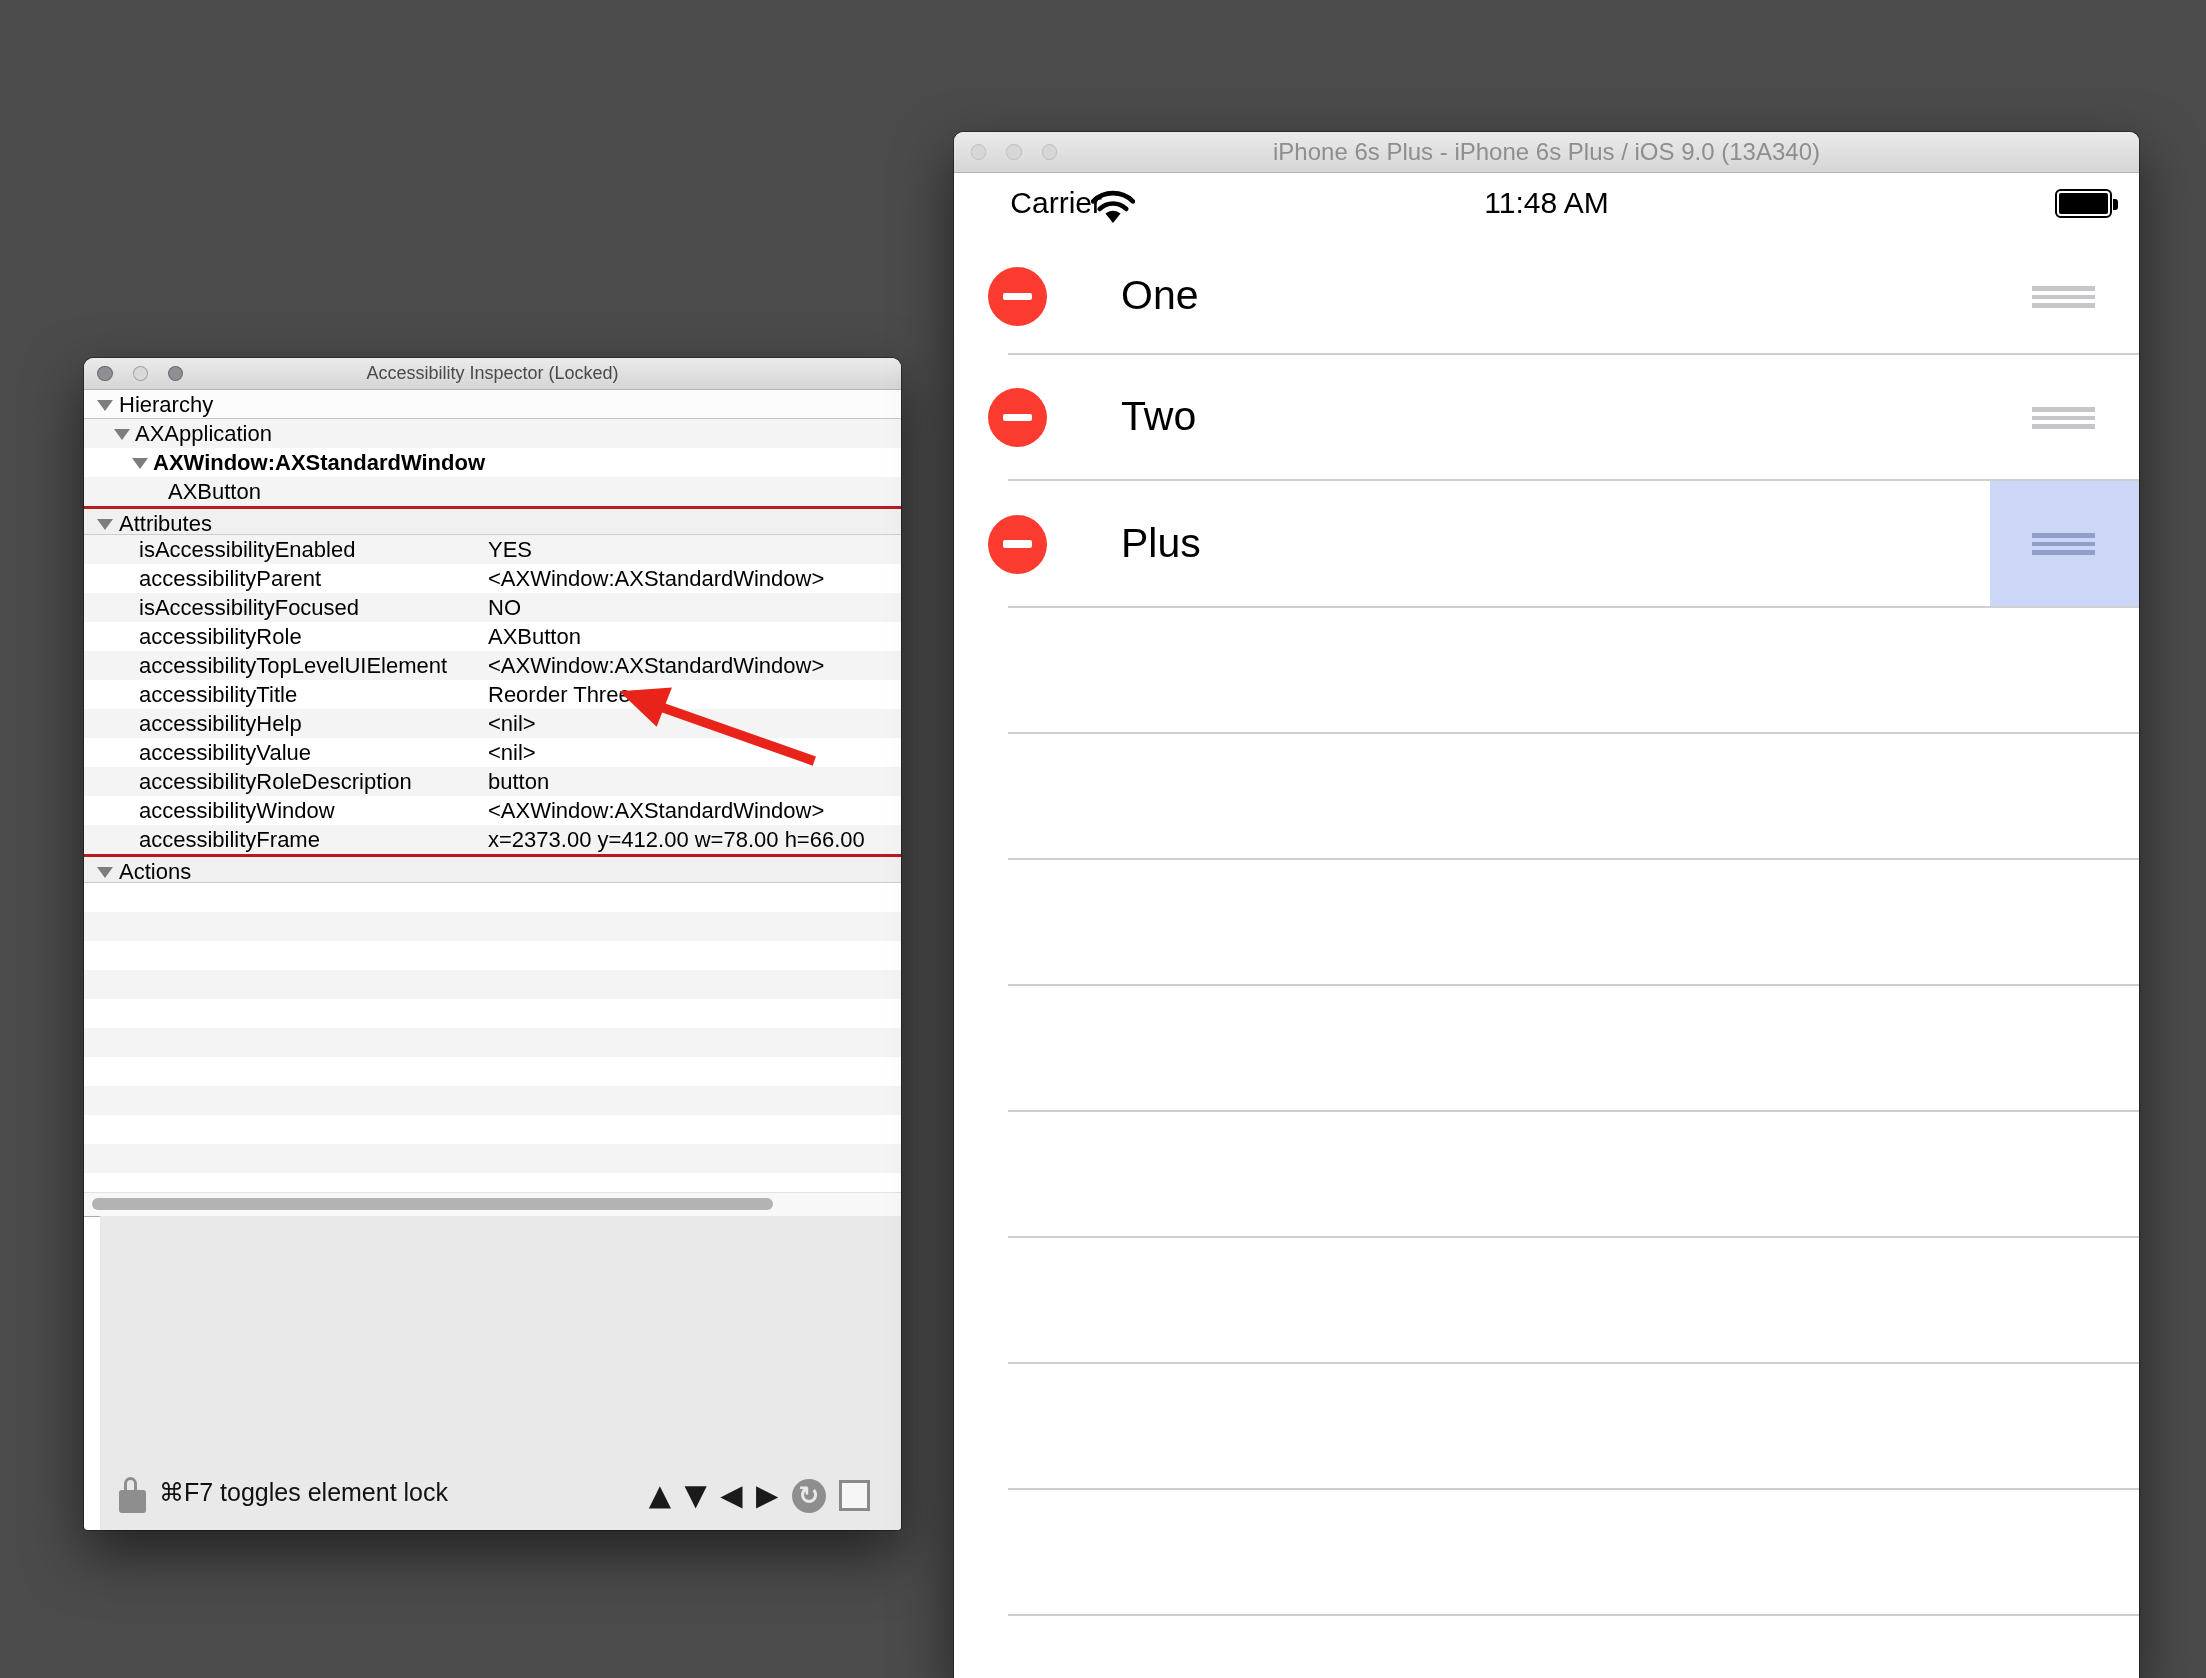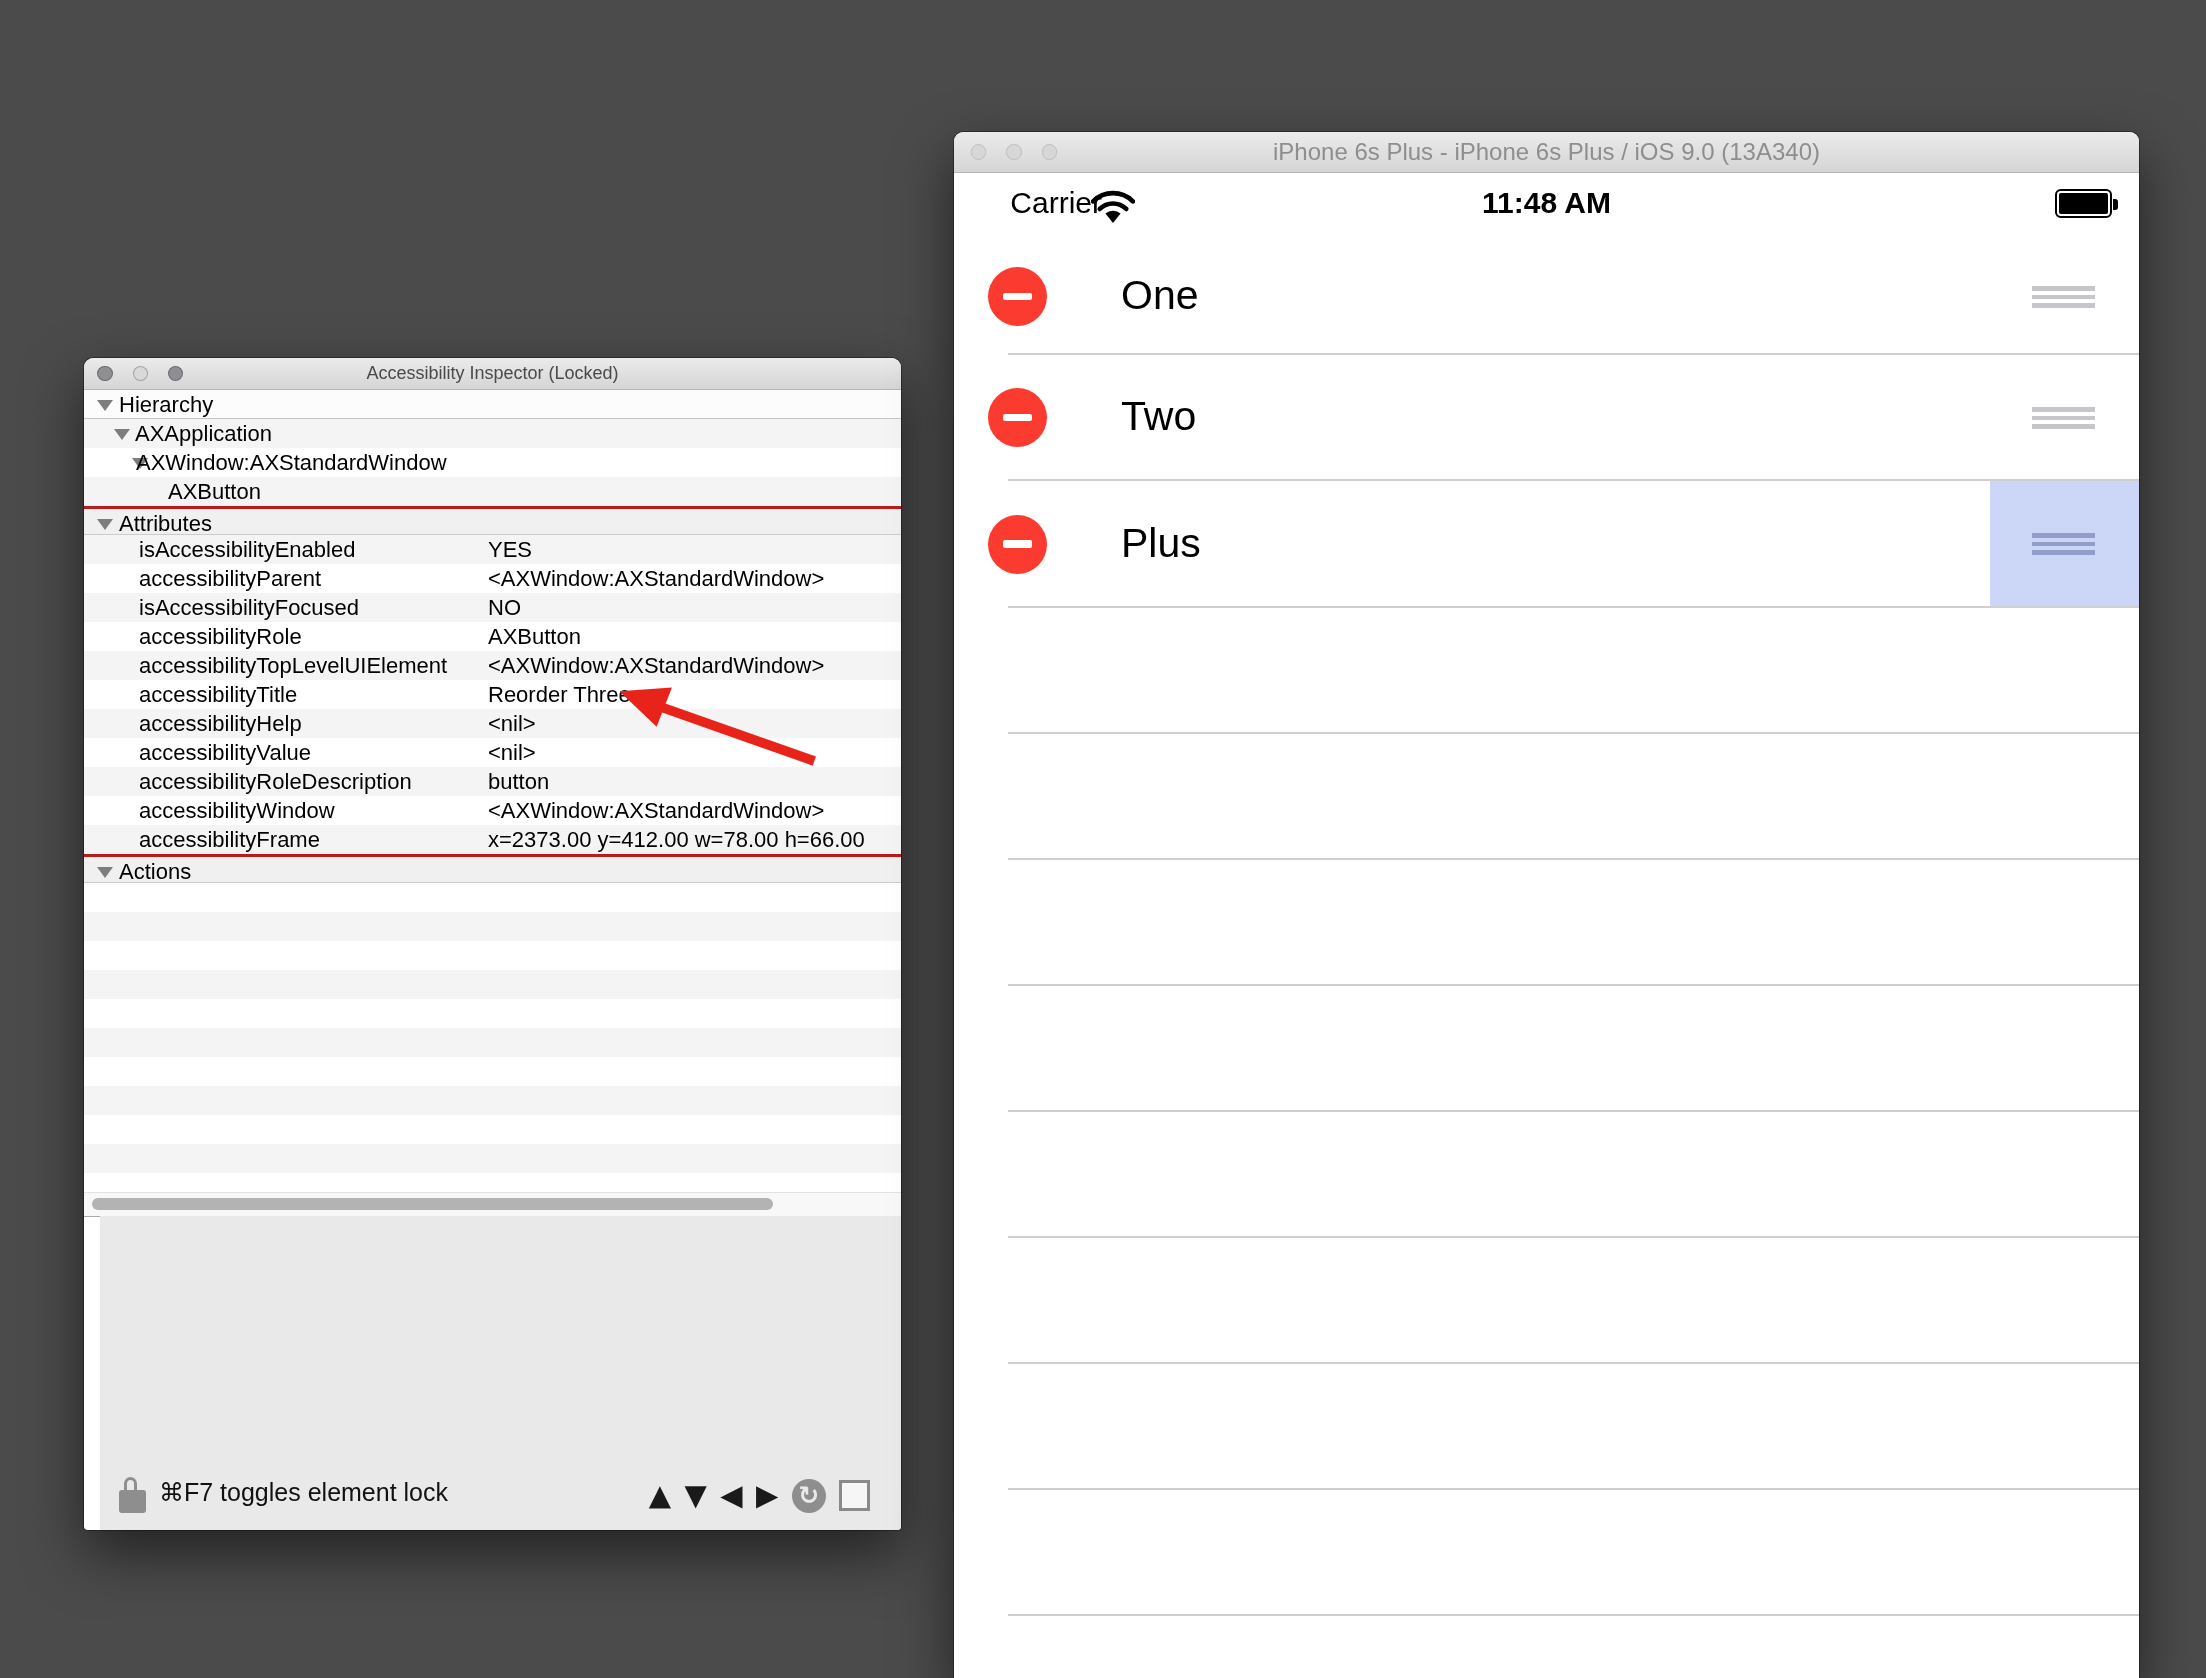--- a/index.html
+++ b/index.html
@@ -33,21 +33,21 @@
   .insp-row.header{background:#f0f0f0;border-top:3px solid #b91c1c;border-bottom:1px solid #cccccc;}
   .insp-row.header.first{background:#fcfcfc;border-top:none;border-bottom:1px solid #c6c6c6;padding-left:8px;}
   .tri{position:absolute;top:9.6px;width:0;height:0;
     border-left:8.6px solid transparent;border-right:8.6px solid transparent;
     border-top:11.5px solid #7d7d7d;}
   .insp-row.header .tri{left:13.4px;}
   .insp-row.t1 .tri{left:30px;}
   .insp-row.t2 .tri{left:48px;}
   .insp-row.header .lbl{position:absolute;left:35px;}
   .insp-row.t1 .lbl{position:absolute;left:51px;}
-  .insp-row.t2 .lbl{position:absolute;left:52px;}
+  .insp-row.t2 .lbl{position:absolute;left:69px;font-weight:bold;}
   .insp-row.t3 .lbl{position:absolute;left:84px;}
   .insp-row.attr .lbl{position:absolute;left:55px;}
   .insp-row.attr .val{position:absolute;left:404px;}
 
   .hscroll{position:absolute;left:0;right:0;top:834px;height:23px;background:#f8f8f8;
     border-top:1px solid #e2e2e2;border-bottom:1px solid #ababab;}
   .hscroll .thumb{position:absolute;left:7.6px;top:4.8px;width:681px;height:12.4px;border-radius:6.7px;background:#b3b3b3;}
 
   .detail{position:absolute;left:0;top:858px;right:0;bottom:0;background:#e9e9e9;margin-left:16px;}
   .footer{position:absolute;left:0;right:0;bottom:13.4px;height:42px;}
@@ -67,21 +67,21 @@
   
   .sim{left:954px;top:132px;width:1185px;height:1547px;border-radius:9.6px 9.6px 0 0;}
   .sim .titlebar{height:40px;}
   .sim .lights{left:17px;gap:20px;}
   .sim .light{background:#d7d7d7;border-color:#bdbdbd;}
   .sim .titlebar .title{color:#8e8e8e;font-size:24px;}
   .sim-body{position:absolute;left:0;top:41px;right:0;bottom:0;background:#fff;}
   .statusbar{position:absolute;left:0;top:0;right:0;height:66px;}
   .carrier{position:absolute;left:16.3px;top:13.4px;font-size:30px;color:#000;margin-left:40px;}
   .wifi{position:absolute;left:137px;top:17px;}
-  .clock{position:absolute;left:0;right:0;top:13.4px;text-align:center;font-size:30px;font-weight:700;color:#000;}
+  .clock{position:absolute;left:0;right:0;top:13.4px;text-align:center;font-size:30px;font-weight:400;color:#000;}
   .battery{position:absolute;right:27px;top:16.3px;width:57px;height:29px;border:2.9px solid #000;
     border-radius:5.7px;box-sizing:border-box;padding:1.9px;}
   .battery .cell{display:block;width:100%;height:100%;background:#000;border-radius:1.9px;}
   .battery:after{content:"";position:absolute;right:-7.6px;top:7.6px;width:4.8px;height:11.5px;background:#000;
     border-radius:0 2.9px 2.9px 0;}
 
   .tableview{position:absolute;left:0;top:66px;right:0;}
   .cellrow{position:relative;}
   .cellrow:after{content:"";position:absolute;left:54px;right:0;bottom:0;height:1.9px;background:#cfcfd2;z-index:3;}
   .cellrow .hl{position:absolute;right:0;top:0;bottom:0;width:149px;background:#ccd6f6;z-index:1;}

